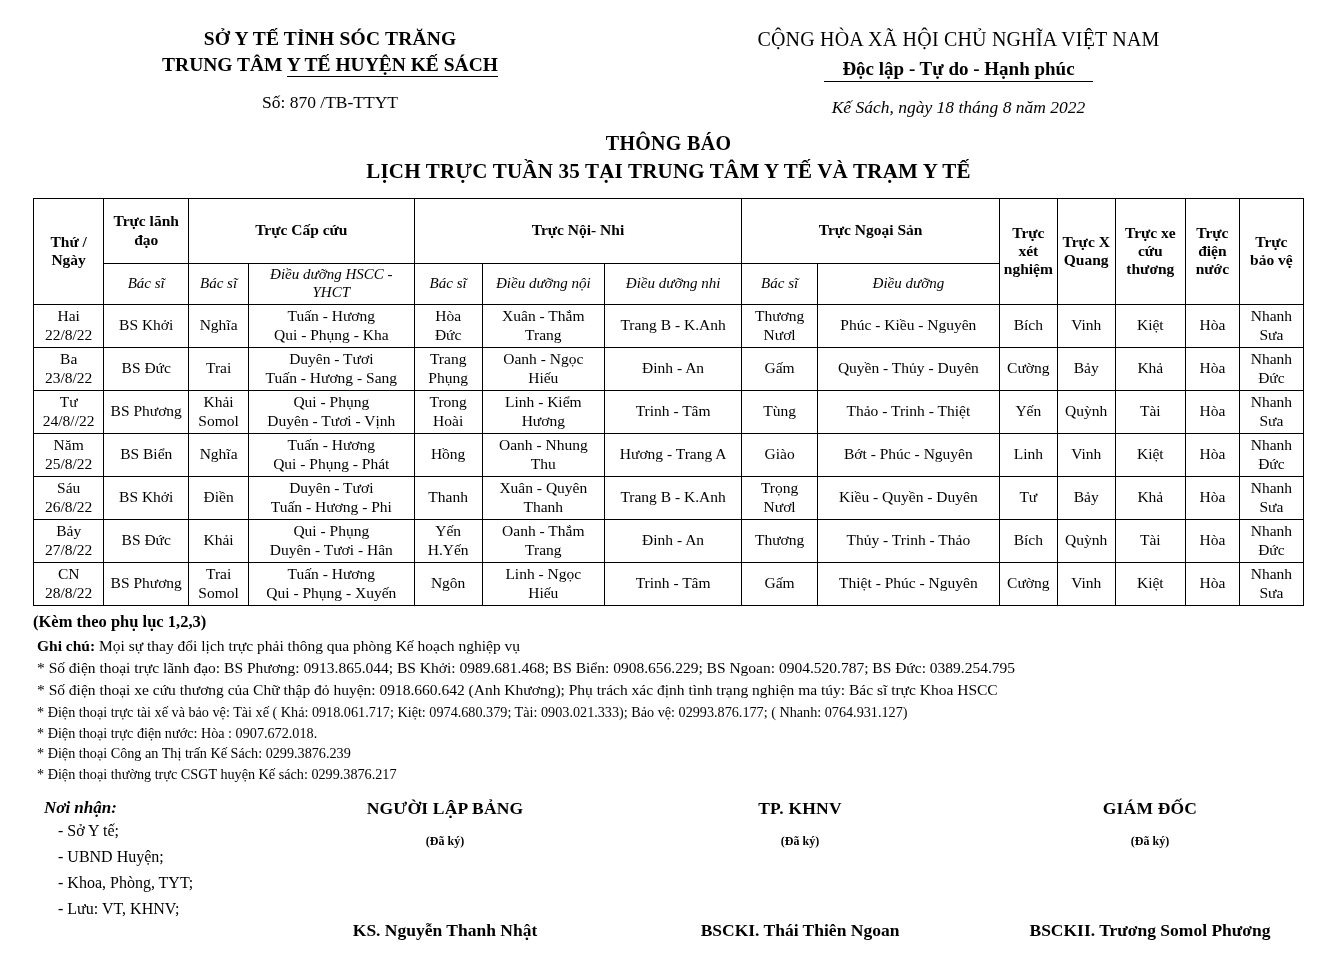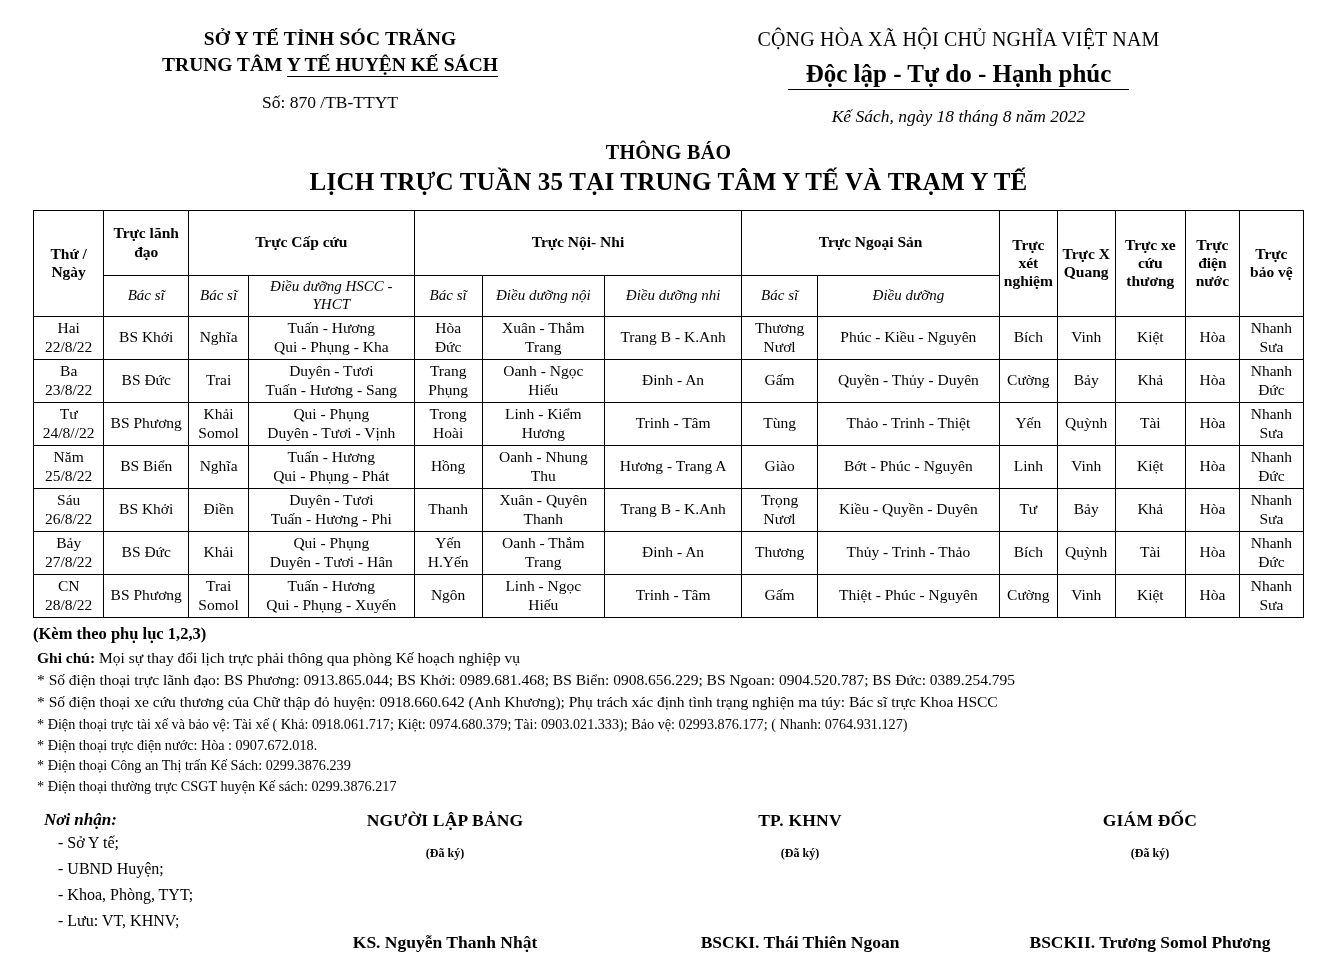--- a/index.html
+++ b/index.html
@@ -59,21 +59,21 @@
     margin-top: 13px;
   }
   .nation-line1 {
     font-weight: normal;
     font-size: 20px;
     letter-spacing: .2px;
     line-height: 1.35;
   }
   .nation-line2 {
     font-weight: bold;
-    font-size: 25px;
+    font-size: 19px;
     line-height: 1.5;
     margin-top: 2px;
   }
   .nation-line2 .uline {
     border-bottom: 1.6px solid #000;
     padding: 0 18px 2px 18px;
   }
   .place-date {
     font-style: italic;
     font-size: 17.5px;
@@ -85,21 +85,21 @@
     text-align: center;
     margin-top: 14px;
   }
   .title-main {
     font-weight: bold;
     font-size: 20px;
     letter-spacing: .3px;
   }
   .title-sub {
     font-weight: bold;
-    font-size: 25px;
+    font-size: 21px;
     margin-top: 4px;
     letter-spacing: .2px;
   }
 
   
   .table-wrap {
     margin: 14px 33px 0 33px;
   }
   table.schedule {
     border-collapse: collapse;

